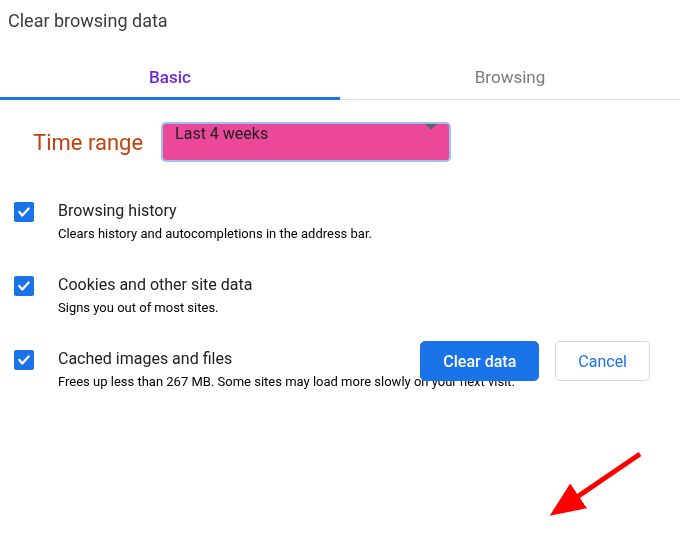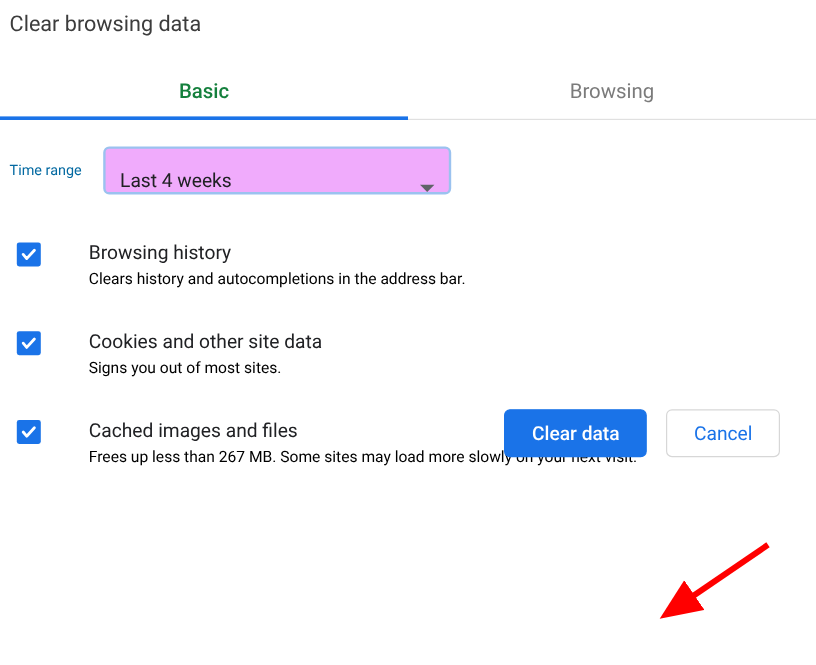--- a/index.html
+++ b/index.html
@@ -29,69 +29,70 @@
   .tab {
     flex: 1;
     text-align: center;
     padding: 10px 0 12px 0;
     font-size: 17px;
     color: #7b7b7b;
     cursor: pointer;
     position: relative;
   }
   .tab.active {
-    color: #15803d;
+    color: #6d28d9;
     font-weight: 500;
   }
   .tab.active::after {
     content: "";
     position: absolute;
     left: 0; right: 0; bottom: -1px;
     height: 3px;
     background: #1a73e8;
   }
   .body {
     padding: 22px 8px 0 8px;
   }
   .timerange-row {
     display: flex;
     align-items: center;
     gap: 18px;
   }
   .timerange-label {
-    color: #0369a1;
-    font-size: 12px;
+    color: #c2410c;
+    font-size: 22px;
+    margin-left: 25px;
   }
   .select {
     display: flex;
-    align-items: flex-end;
+    align-items: flex-start;
     justify-content: space-between;
     height: 40px;
     width: 290px;
     padding: 0 12px;
-    background: #f0abfc;
+    background: #ec4899;
     border: 2px solid #9bc2ef;
     border-radius: 5px;
     font-size: 16px;
     color: #202124;
     cursor: pointer;
   }
   .chevron-down {
     width: 0; height: 0;
     border-left: 6px solid transparent;
     border-right: 6px solid transparent;
     border-top: 6px solid #5f6368;
   }
   .options {
     margin-top: 30px;
   }
   .opt {
     display: flex;
     align-items: flex-start;
-    gap: 40px;
+    gap: 24px;
     padding: 8px 0 22px 6px;
   }
   .checkbox {
     width: 20px; height: 20px;
     min-width: 20px;
     background: #1a73e8;
     border-radius: 2px;
     display: flex;
     align-items: center;
     justify-content: center;

